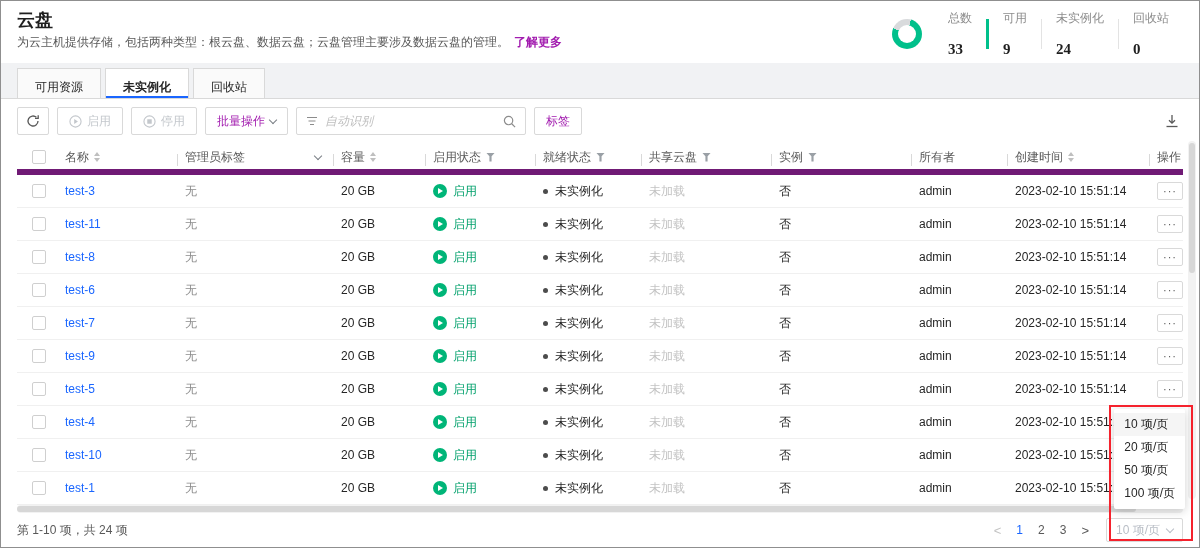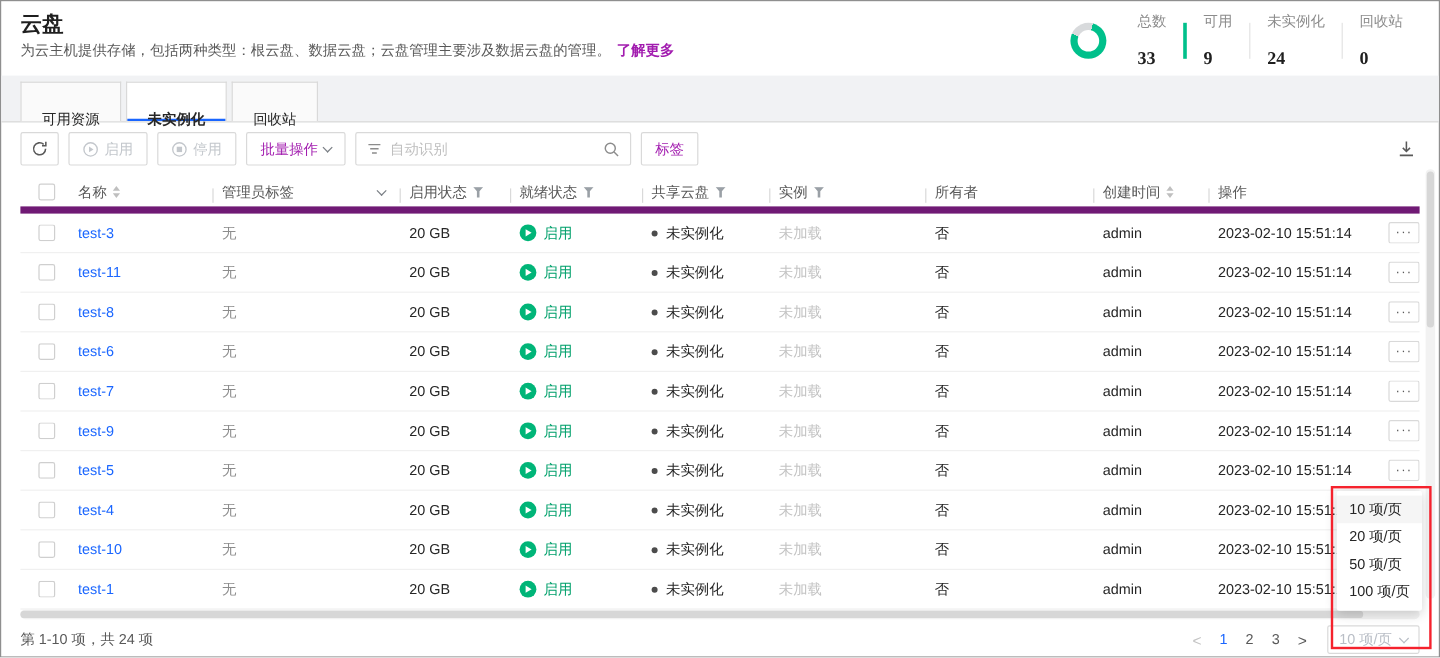--- a/index.html
+++ b/index.html
@@ -18,37 +18,37 @@
            background:conic-gradient(from 15deg, #00c08b 0 278deg, #d8dadc 278deg 360deg); }
   .donut::after { content:""; position:absolute; inset:6px; background:#fff; border-radius:50%; }
   .stat { padding:0 14px; }
   .stat-label { font-size:12px; color:#8c8c8c; line-height:14px; white-space:nowrap; }
   .stat-value { font-size:15px; font-weight:bold; color:#1f1f1f; margin-top:16px; line-height:16px; }
   .vbar { width:1px; height:30px; background:#e3e3e3; }
   .vbar.teal { width:3px; background:#00c08b; }
 
   
   .tabstrip { background:#f1f2f4; padding:5px 16px 0; border-bottom:1px solid #d9d9d9; display:flex; gap:4px; }
-  .tab { height:30px; line-height:29px; padding:16px 17px; border:1px solid #d9d9d9; border-bottom:none;
+  .tab { height:30px; line-height:29px; padding:4px 17px; border:1px solid #d9d9d9; border-bottom:none;
          background:#fafafa; color:#262626; cursor:pointer; font-size:12px; white-space:nowrap; }
   .tab.active { background:#fff; font-weight:bold; box-shadow: inset 0 -2px 0 #1a66ff; }
 
   
   .content { padding:8px 16px 0; position:relative; }
   .toolbar { display:flex; align-items:center; gap:8px; }
   .btn { height:28px; display:inline-flex; align-items:center; gap:5px; padding:0 11px; background:#fff;
          border:1px solid #d9d9d9; border-radius:2px; font-size:12px; color:#a21caf; cursor:pointer; font-family:inherit; }
   .btn.disabled { color:#c3c7cc; cursor:default; }
   .icon-only { width:32px; justify-content:center; padding:0; }
   .chev { display:inline-block; width:6px; height:6px; border-right:1.4px solid #7a7f85; border-bottom:1.4px solid #7a7f85;
           transform:rotate(45deg); margin-top:-3px; }
   .chev.gray { border-color:#b9bec6; }
   .search { width:230px; height:28px; border:1px solid #d9d9d9; border-radius:2px; display:flex; align-items:center;
             padding:0 9px; gap:7px; background:#fff; }
-  .search input { border:none; outline:none; flex:1; font-size:12px; color:#262626; font-family:inherit; background:transparent; }
+  .search input { border:none; outline:none; flex:1; font-size:12px; color:#262626; font-family:inherit; background:transparent;font-style:italic; }
   .search input::placeholder { color:#bfbfbf; }
   .spacer { flex:1; }
   .dl-btn { background:none; border:none; cursor:pointer; padding:4px; display:flex; align-items:center; }
 
   
   .table { margin-top:10px; }
   .thead-row, .tr { display:grid; grid-template-columns:40px 120px 156px 92px 110px 106px 130px 140px 96px 142px 1fr; align-items:center; }
   .thead-row { height:30px; color:#595959; border-bottom:6px solid #701a75; }
   .th { display:flex; align-items:center; gap:5px; padding-left:8px; position:relative; height:100%; white-space:nowrap; }
   .th.sep::before { content:""; position:absolute; left:0; top:9px; height:12px; width:1px; background:#d9d9d9; }
@@ -202,20 +202,27 @@
           <span class="sort">
               <i class="up"></i>
               <i class="down"></i>
             </span>
         </div>
         <div class="th sep">
           <span>管理员标签</span>
           <span class="chev col-chev"></span>
         </div>
         <div class="th sep">
+          <span>容量</span>
+          <span class="sort">
+              <i class="up"></i>
+              <i class="down"></i>
+            </span>
+        </div>
+        <div class="th sep">
           <span>启用状态</span>
           <span class="funnel"></span>
         </div>
         <div class="th sep">
           <span>就绪状态</span>
           <span class="funnel"></span>
         </div>
         <div class="th sep">
           <span>共享云盘</span>
           <span class="funnel"></span>

